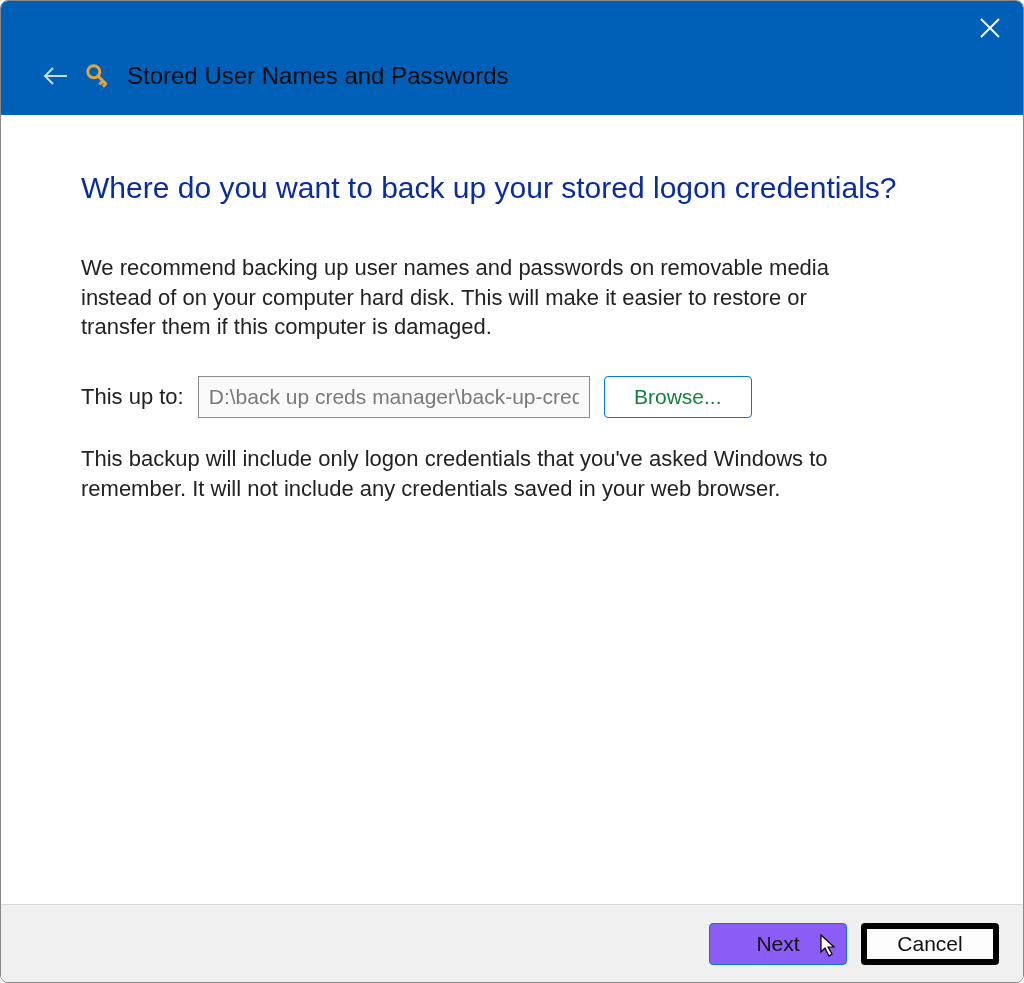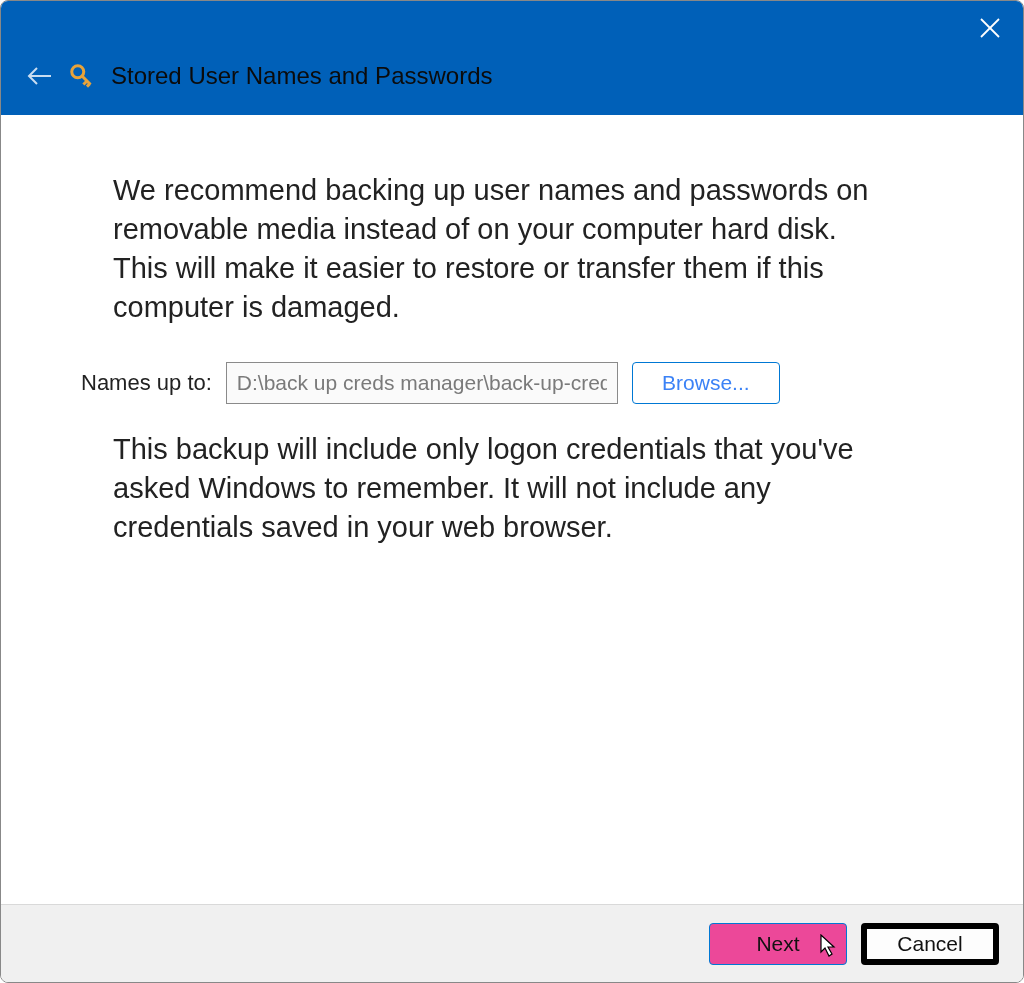--- a/index.html
+++ b/index.html
@@ -31,21 +31,21 @@
       font-size: 24px;
       font-weight: 300;
       line-height: 1;
       cursor: pointer;
       padding: 4px;
     }
     .header-row {
       background: #0060b8;
       display: flex;
       align-items: center;
-      padding: 0 0 24px 24px;
+      padding: 0 0 24px 40px;
       gap: 14px;
     }
     .back-arrow {
       color: #c8ddf1;
       cursor: pointer;
       display: flex;
       align-items: center;
     }
     .key-icon {
       display: flex;
@@ -62,25 +62,24 @@
       padding: 56px 80px 0 80px;
       color: #1b1b1b;
     }
     .page-heading {
       color: #0a2c9f;
       font-size: 30px;
       font-weight: 400;
       margin-bottom: 48px;
     }
     .body-text {
-      font-size: 29px;
+      font-size: 22px;
       line-height: 1.35;
       color: #222;
       max-width: 780px;
-      margin-left: 32px;
     }
     .row-backup {
       display: flex;
       align-items: center;
       gap: 14px;
       margin: 34px 0 26px 0;
     }
     .label {
       font-size: 22px;
       color: #222;
@@ -95,21 +94,21 @@
       font-size: 21px;
       padding: 20px 10px;
       font-family: inherit;
       outline: none;
     }
     .browse-btn {
       width: 148px;
       height: 42px;
       border: 1.5px solid #0078d4;
       background: #ffffff;
-      color: #3b82f6;
+      color: #15803d;
       font-size: 21px;
       font-family: inherit;
       cursor: pointer;
       border-radius: 4px;
     }
     .footer {
       background: #f0f0f0;
       border-top: 1px solid #d9d9d9;
       height: 78px;
       display: flex;
@@ -124,21 +123,21 @@
       font-size: 21px;
       font-family: inherit;
       border: 6px solid #000000;
       background: #fdfdfd;
       border-radius: 4px;
       cursor: pointer;
       color: #111;
     }
     .wiz-btn.primary {
       border: 1.5px solid #0078d4;
-      background: #ec4899;
+      background: #8b5cf6;
       position: relative;
     }
     .cursor-arrow {
       position: absolute;
       right: 8px;
       top: 10px;
       pointer-events: none;
     }
   </style>
 </head>
@@ -167,25 +166,26 @@
         <line x1="14" y1="15" x2="27" y2="15" stroke="#e8a33a" stroke-width="3"></line>
         <line x1="22" y1="15" x2="22" y2="20" stroke="#e8a33a" stroke-width="3"></line>
         <line x1="26" y1="15" x2="26" y2="19" stroke="#e8a33a" stroke-width="3"></line>
       </g>
     </svg>
   </span>
   <span class="header-title">Stored User Names and Passwords</span>
 </div>
 
 <div class="content">
+  <h1 class="page-heading">Where do you want to back up your stored logon credentials?</h1>
 
   <p class="body-text">We recommend backing up user names and passwords on removable media instead of on your computer hard disk. This will make it easier to restore or transfer them if this computer is damaged.</p>
 
   <div class="row-backup">
-    <span class="label">Names up to:</span>
+    <span class="label">This up to:</span>
     <input class="path-input" type="text" readonly="" value="D:\back up creds manager\back-up-cred" style="">
     <button class="browse-btn">Browse...</button>
   </div>
 
   <p class="body-text">This backup will include only logon credentials that you've asked Windows to remember. It will not include any credentials saved in your web browser.</p>
 </div>
 
 <div class="footer">
   <button class="wiz-btn primary">
     <span>Next</span>

